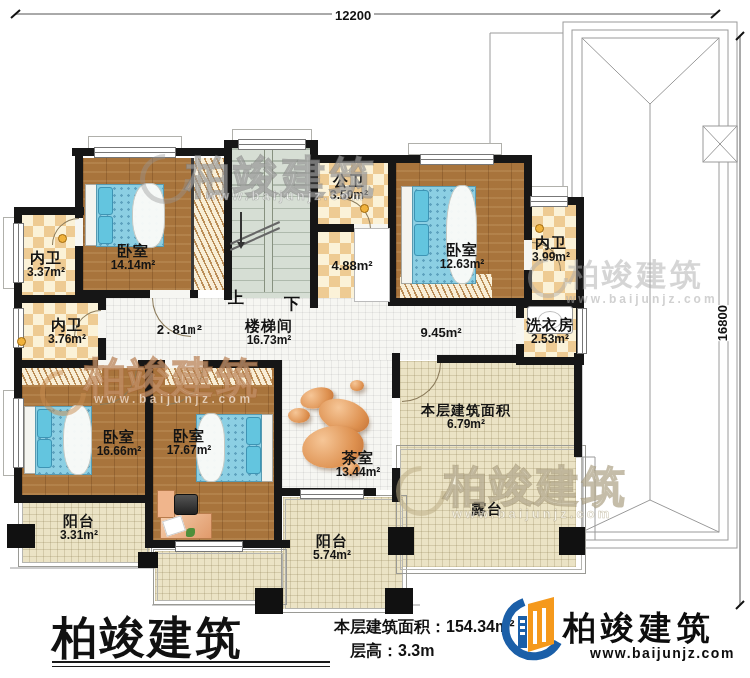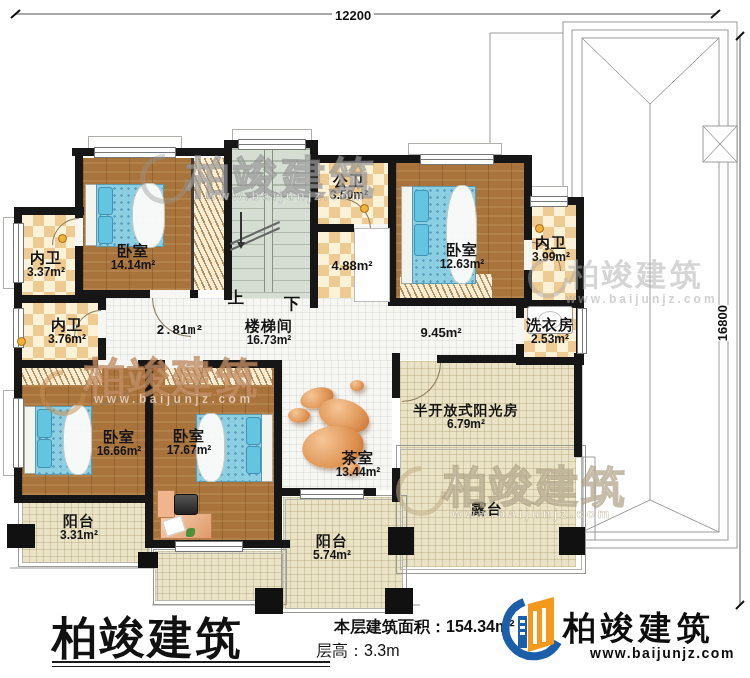--- a/index.html
+++ b/index.html
@@ -74,21 +74,21 @@
   .dim{position:absolute;font-size:13px;font-weight:bold;color:#111;background:#fff;padding:0 3px;z-index:40;}
   .dim.vert{writing-mode:vertical-rl;transform:rotate(180deg);}
   
   .wm{position:absolute;font-weight:bold;white-space:nowrap;z-index:50;pointer-events:none;}
   .wm-ic{position:absolute;border-radius:50%;transform:rotate(-45deg);z-index:50;pointer-events:none;}
   
   .tb-title{position:absolute;left:52px;top:608px;font-size:45px;font-weight:bold;color:#111;letter-spacing:3px;z-index:60;}
   .tb-underline{position:absolute;left:52px;top:661px;width:278px;height:3px;border-top:2px solid #1a1a1a;border-bottom:1px solid #1a1a1a;z-index:60;}
   .tb-scale{position:absolute;left:250px;top:616px;font-size:38px;font-weight:bold;color:#111;z-index:60;}
   .tb-info1{position:absolute;left:334px;top:617px;font-size:16px;font-weight:600;color:#111;z-index:60;}
-  .tb-info2{position:absolute;left:316px;top:641px;font-size:16px;font-weight:400;color:#111;z-index:60;}
+  .tb-info2{position:absolute;left:350px;top:641px;font-size:16px;font-weight:700;color:#111;z-index:60;}
   .brand-name{position:absolute;left:563px;top:606px;font-size:33px;font-weight:bold;color:#0d0d0d;letter-spacing:5px;z-index:60;}
   .brand-url{position:absolute;left:590px;top:645px;font-size:14px;font-weight:bold;color:#0d0d0d;letter-spacing:1.5px;z-index:60;}
   svg.lines{position:absolute;left:0;top:0;z-index:5;}
   .brk{position:absolute;width:54px;height:2px;background:#666;transform:rotate(-24deg);z-index:31;}
   .stair-rail{position:absolute;background:#d6ded4;border-left:1.5px solid #87917f;border-right:1.5px solid #87917f;z-index:30;}
   .arrow-line{position:absolute;background:#333;z-index:31;}
   .arrow-head{position:absolute;width:0;height:0;border-left:4px solid transparent;border-right:4px solid transparent;border-top:7px solid #333;z-index:31;}
 </style>
 </head>
 <body>
@@ -356,21 +356,21 @@
   </div>
   <div class="rlabel" style="left:189px;top:443px;">
     <span class="rname">卧室</span>
     <span class="rarea">17.67m²</span>
   </div>
   <div class="rlabel" style="left:358px;top:465px;">
     <span class="rname">茶室</span>
     <span class="rarea">13.44m²</span>
   </div>
   <div class="rlabel small" style="left:466px;top:417px;">
-    <span class="rname">半开放式阳光房</span>
+    <span class="rname">本层建筑面积</span>
     <span class="rarea">6.79m²</span>
   </div>
   <div class="rlabel" style="left:487px;top:509px;">
     <span class="rname">露台</span>
   </div>
   <div class="rlabel" style="left:79px;top:528px;">
     <span class="rname">阳台</span>
     <span class="rarea">3.31m²</span>
   </div>
   <div class="rlabel" style="left:332px;top:548px;">

